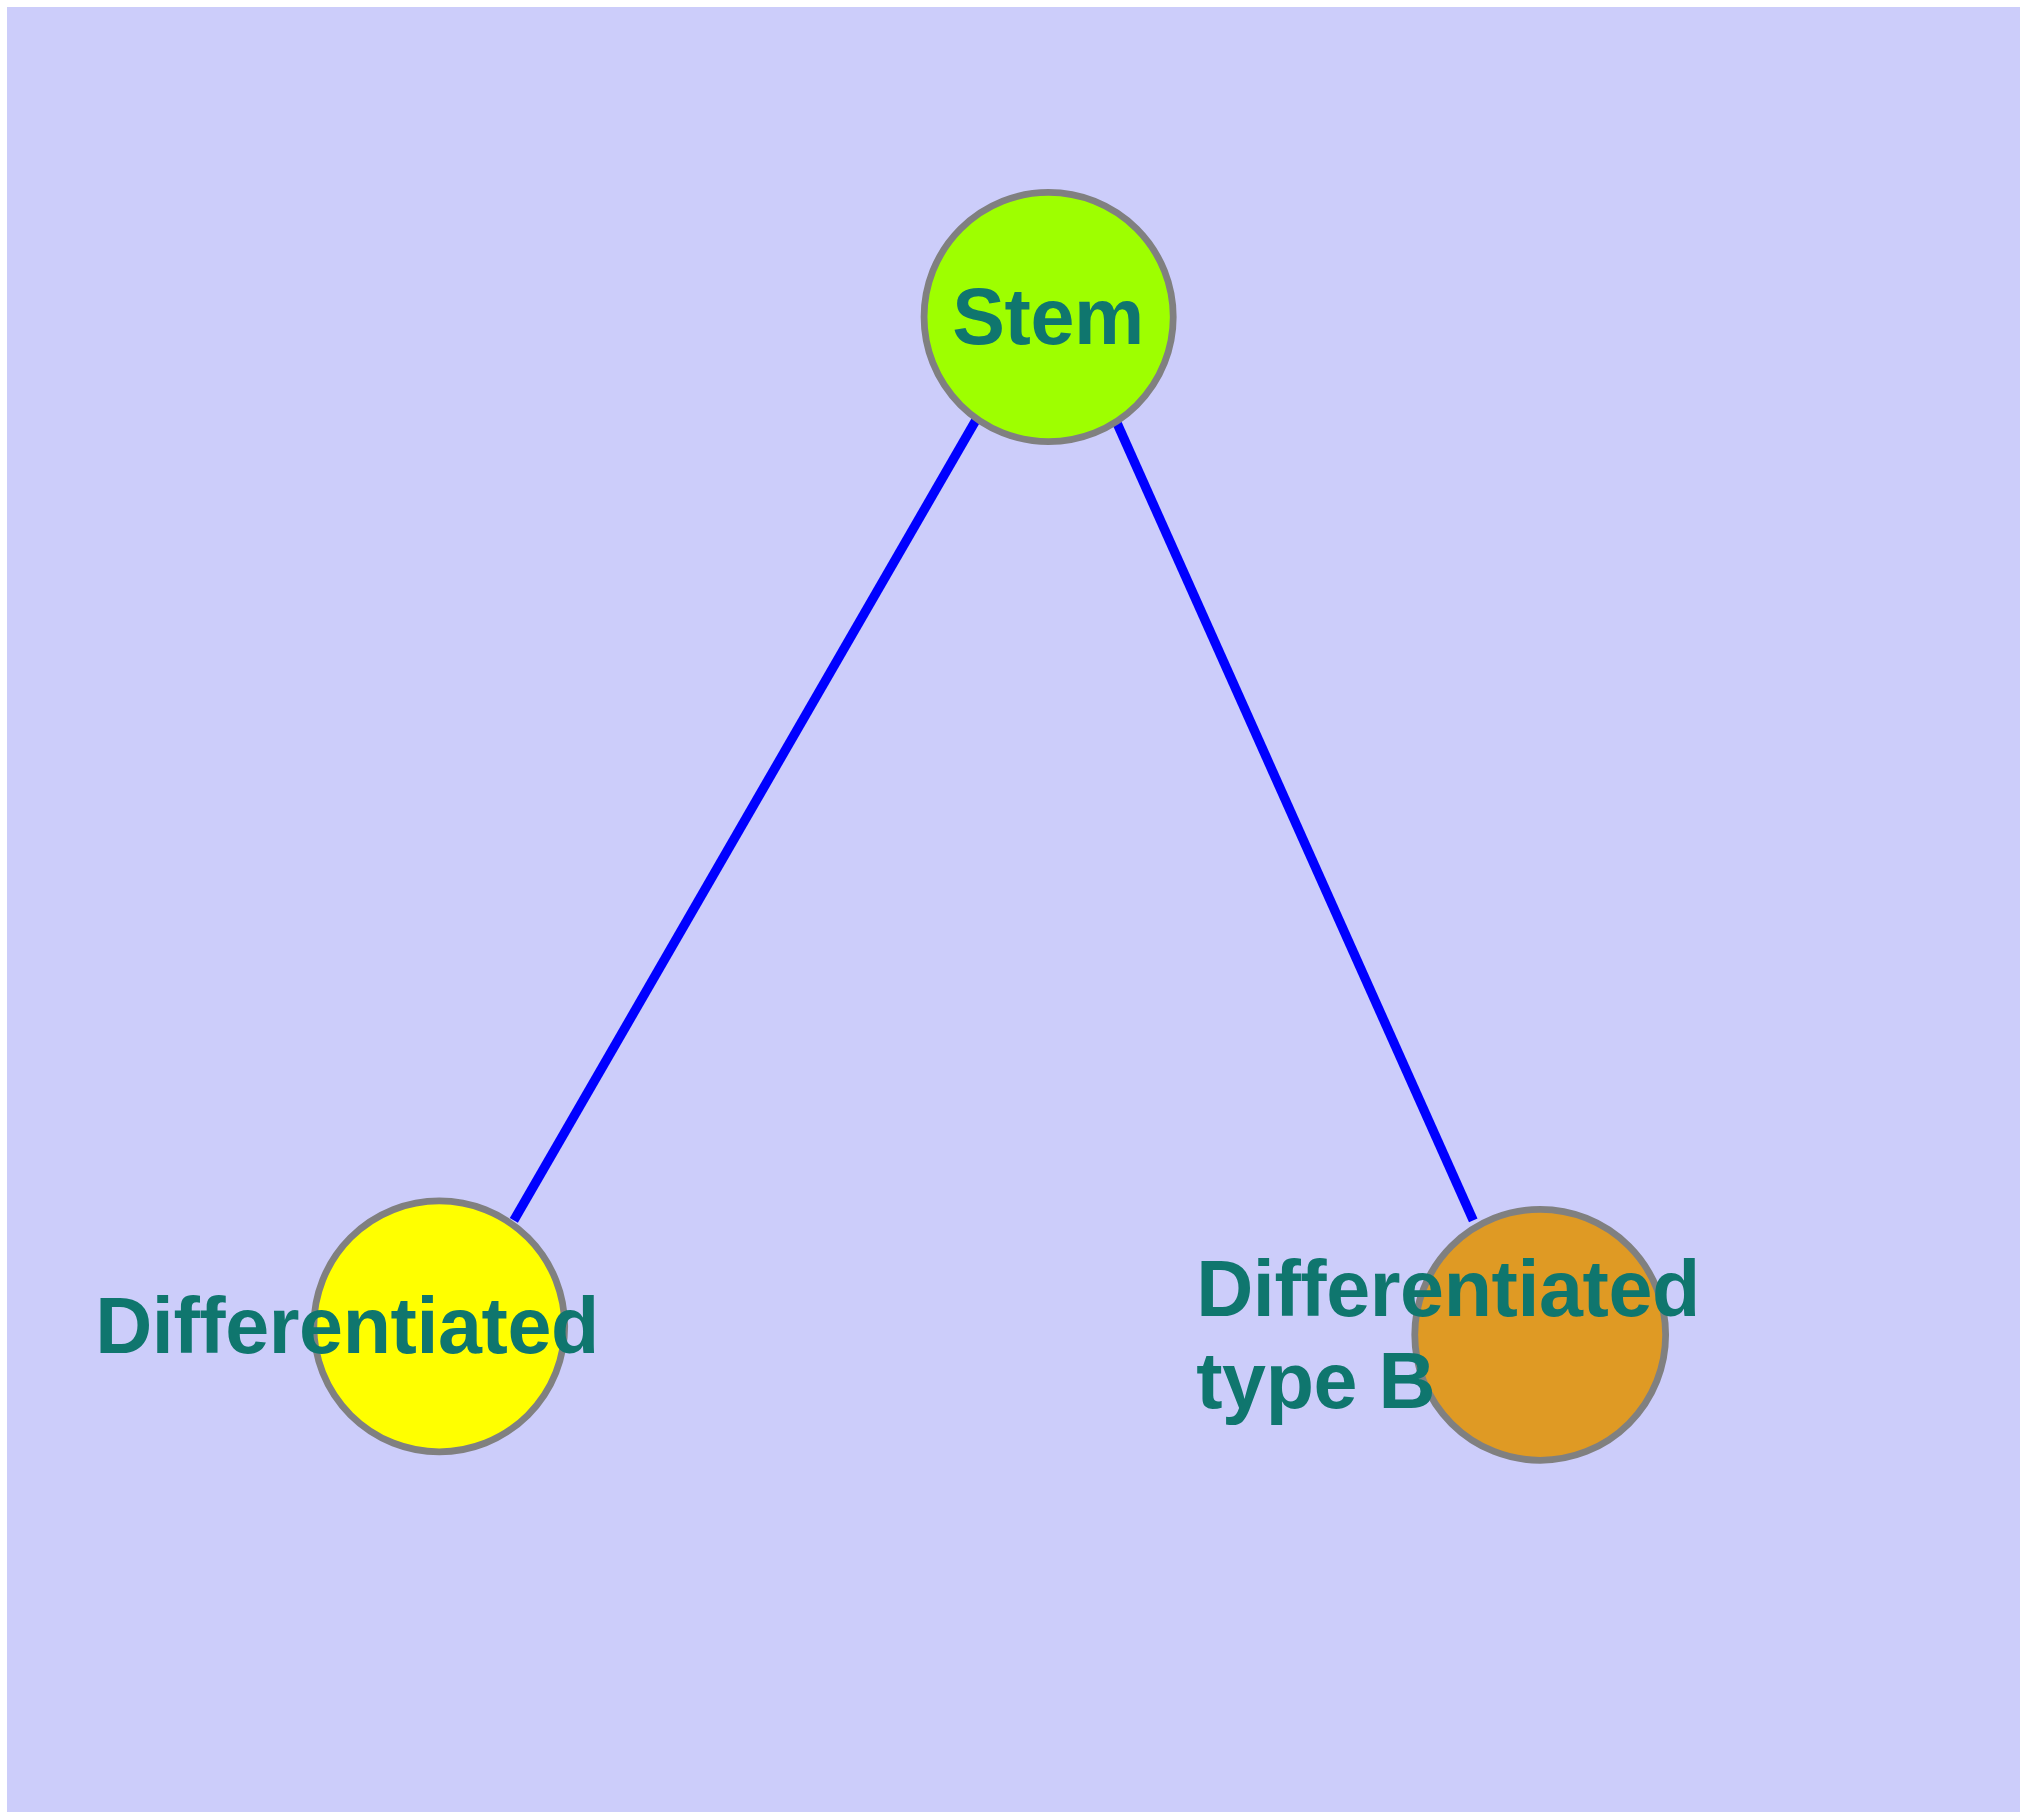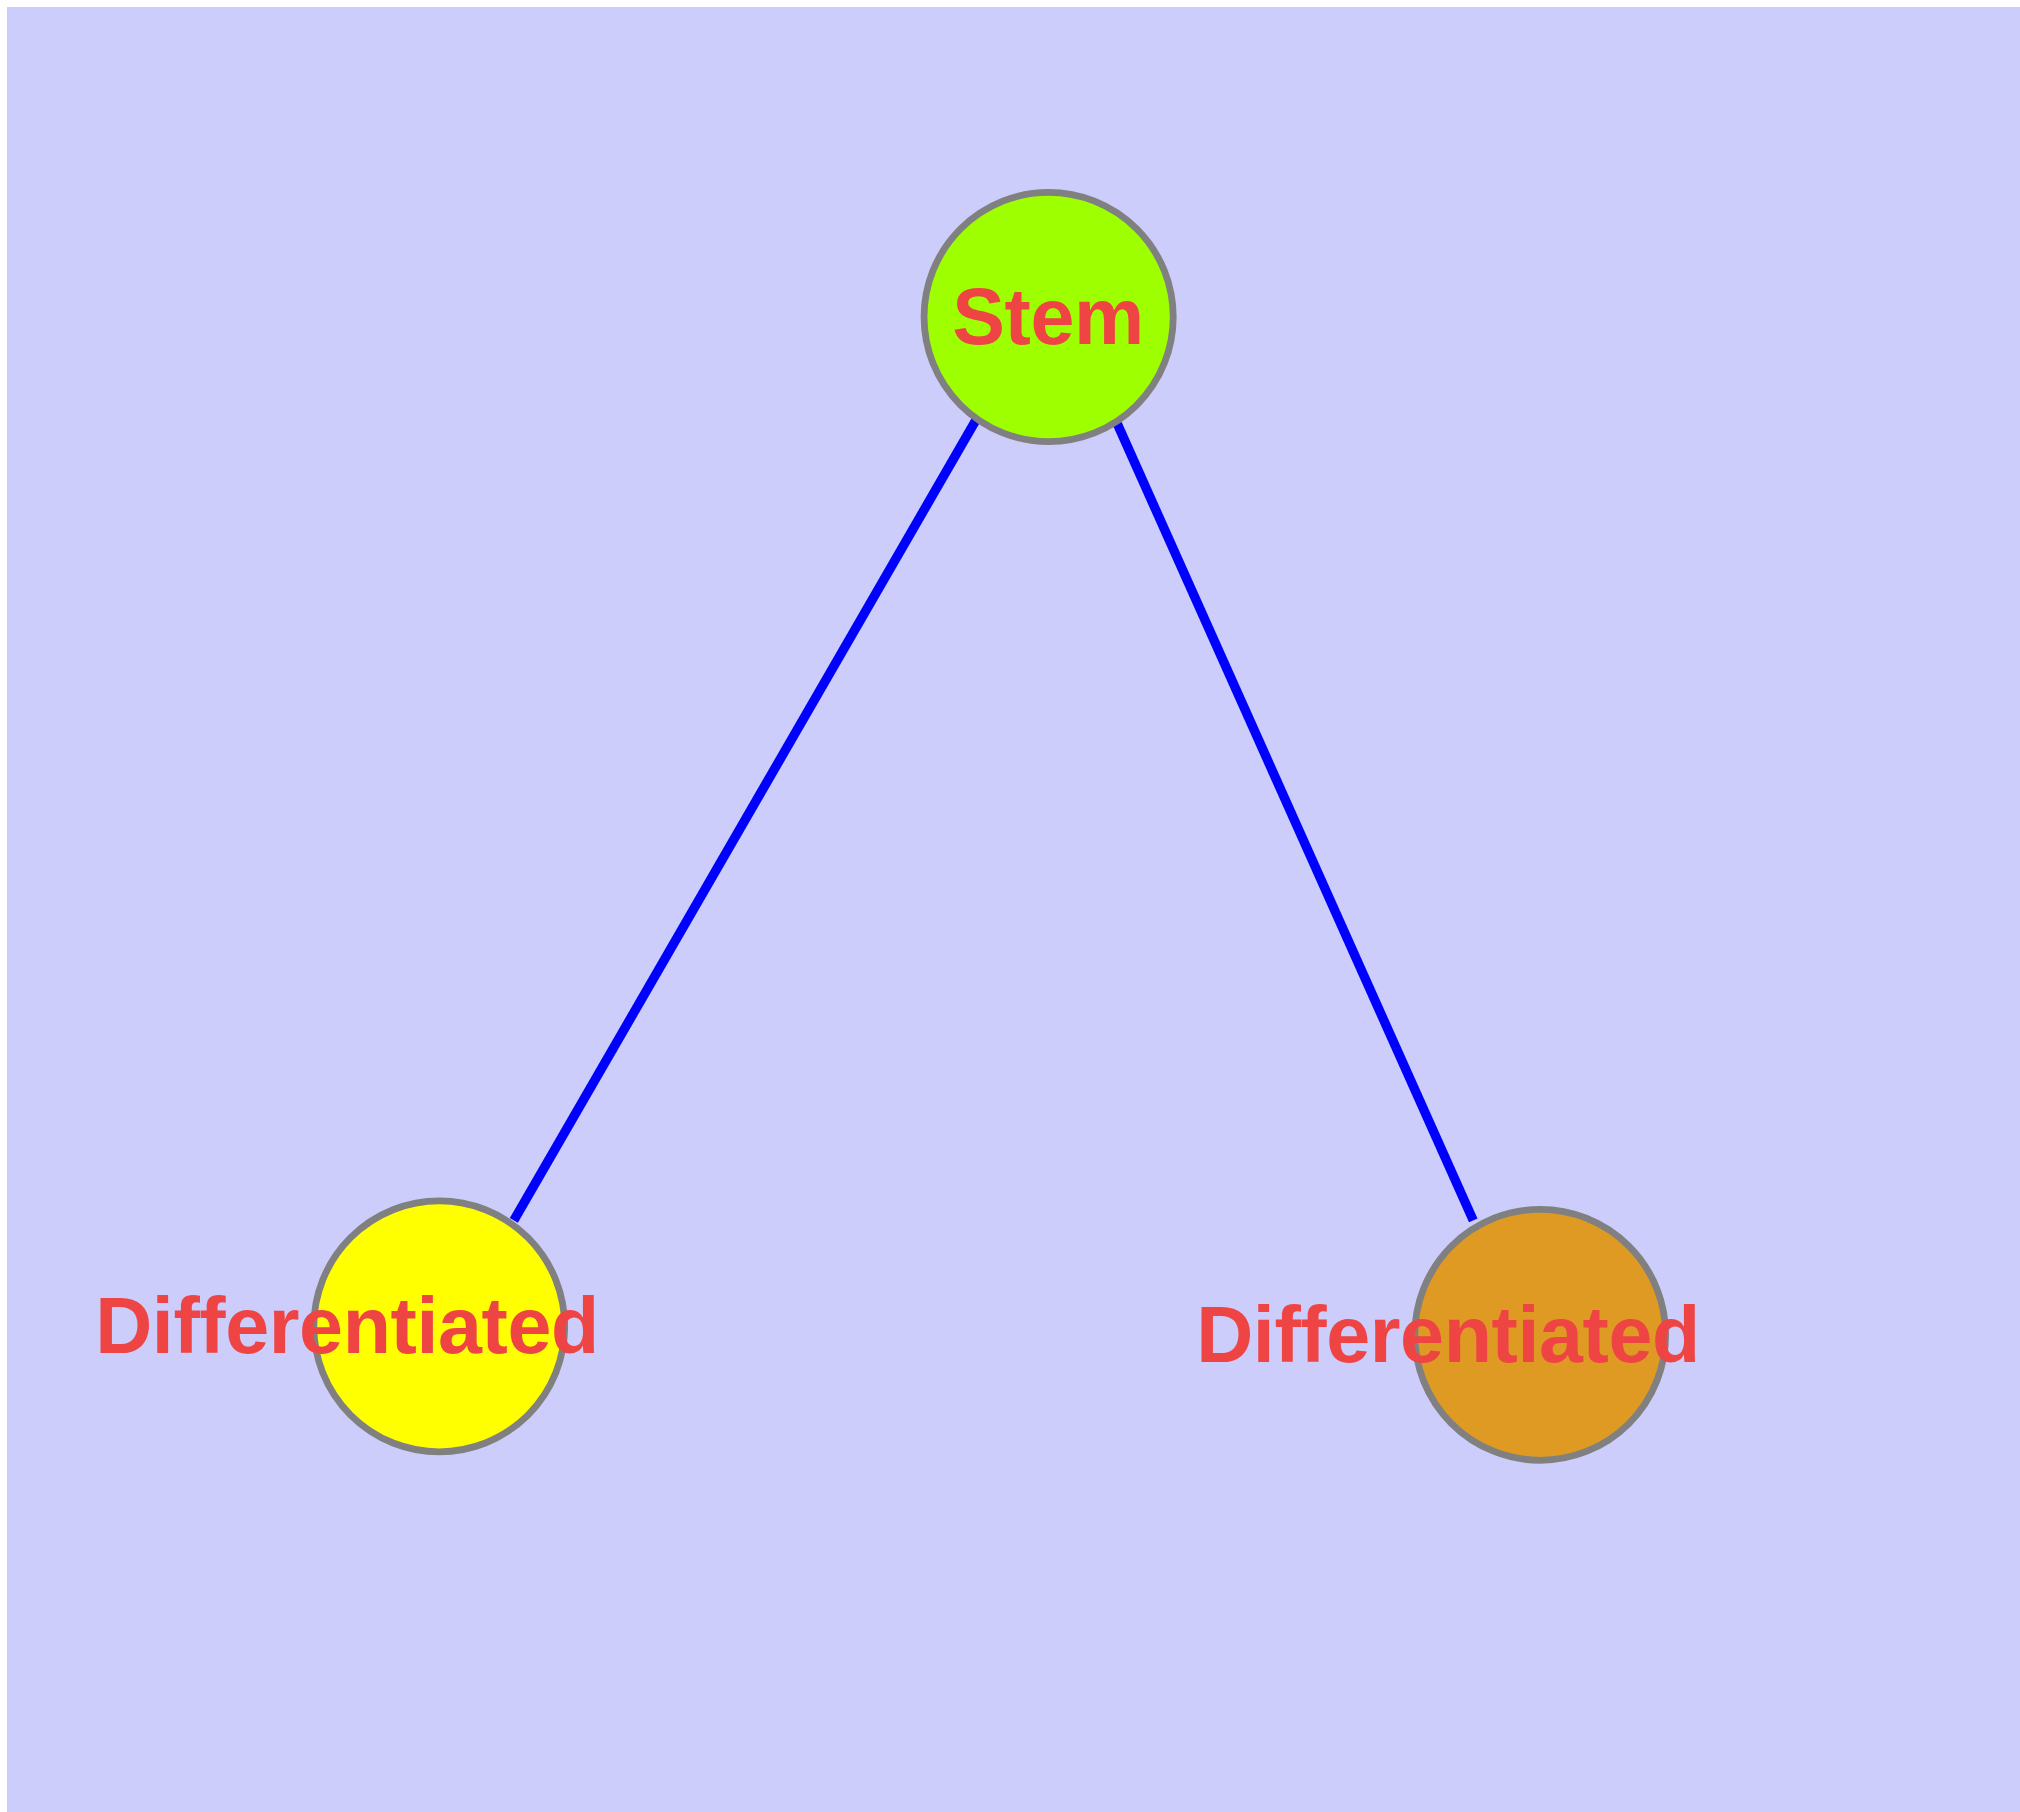--- a/index.html
+++ b/index.html
@@ -26,21 +26,21 @@
   }
   #graph-svg {
     position: absolute;
     left: 0;
     top: 0;
     width: 2021px;
     height: 1812px;
   }
   .node-label {
     position: absolute;
-    color: #ef4444;
+    color: #0f766e;
     font-weight: bold;
     font-size: 79px;
     line-height: 92px;
     text-align: left;
     white-space: pre;
     letter-spacing: -0.4px;
     pointer-events: none;
   }
   #label-stem {
     left: 1048px;
@@ -74,16 +74,16 @@
       <circle cx="1237" cy="374" r="147" fill="#9eff00" stroke="#808080" stroke-width="8"></circle>
       <circle cx="518" cy="1565" r="148" fill="#ffff00" stroke="#808080" stroke-width="8"></circle>
       <circle cx="1817" cy="1575" r="148" fill="#df9a24" stroke="#808080" stroke-width="8"></circle>
     </g>
   </svg>
 
   <div class="node-label" id="label-stem">Stem</div>
 
   <div class="node-label" id="label-diff-a"><span>Differentiated</span><br></div>
 
-  <div class="node-label" id="label-diff-b"><span>Differentiated</span><br></div>
+  <div class="node-label" id="label-diff-b"><span>Differentiated</span><br><span>type B</span></div>
 
 </div>
 
 
 </body></html>

